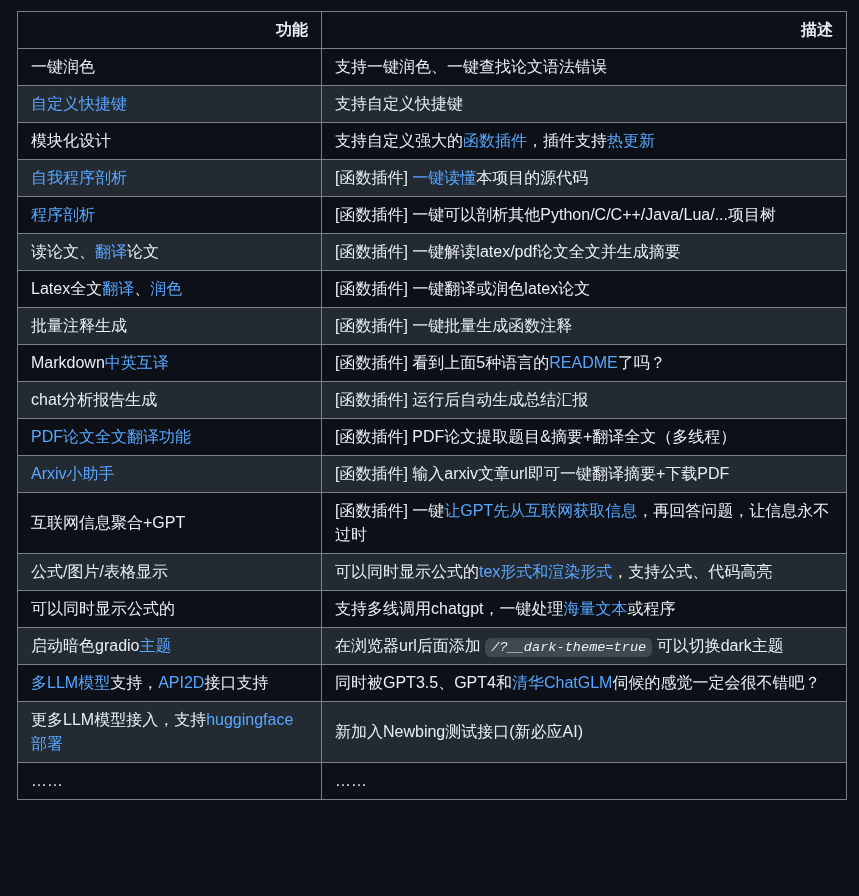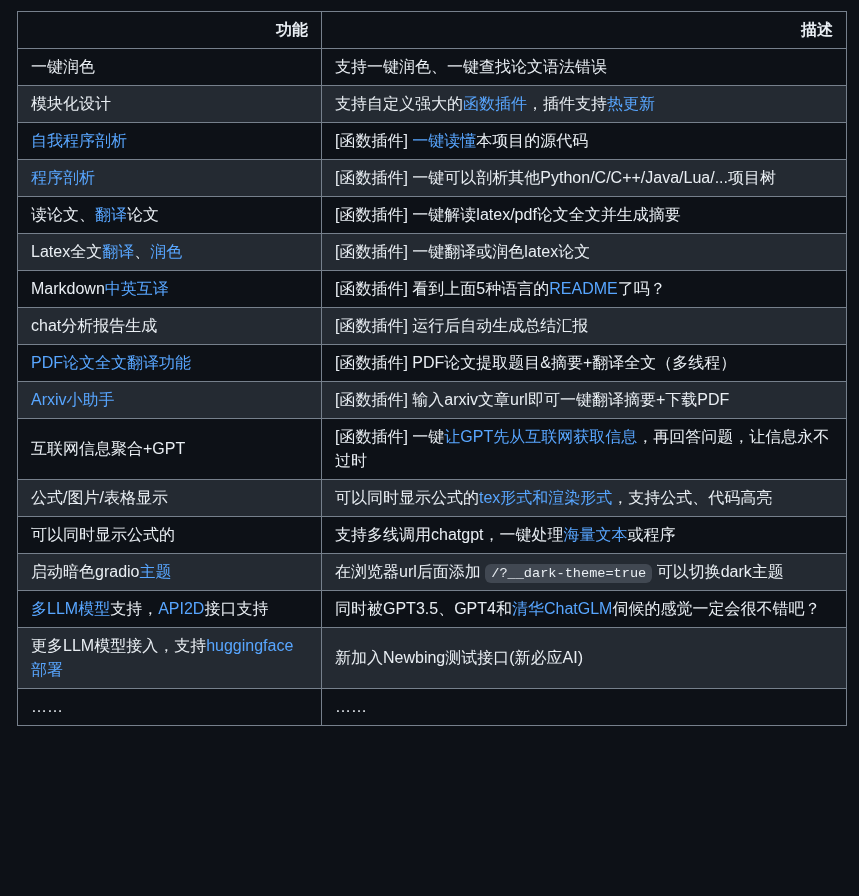--- a/index.html
+++ b/index.html
@@ -45,20 +45,21 @@
     cursor: pointer;
   }
   table.features-table code {
     font-family: "Liberation Mono", "DejaVu Sans Mono", monospace;
     font-size: 85%;
     background: rgba(110, 118, 129, 0.4);
     color: #e9eef3;
     padding: 2px 6px;
     border-radius: 6px;
     white-space: nowrap;
+    font-style: italic;
   }
 </style>
 </head>
 <body>
 
 <div class="page">
   <table class="features-table">
     <colgroup>
       <col class="col-feature">
       <col class="col-desc">
@@ -68,38 +69,46 @@
           <th>功能</th>
           <th>描述</th>
         </tr>
     </thead>
     <tbody>
         <tr>
           <td><span>一键润色</span></td>
           <td><span>支持一键润色、一键查找论文语法错误</span></td>
         </tr>
         <tr>
+          <td><a href="#">自定义快捷键</a></td>
+          <td><span>支持自定义快捷键</span></td>
+        </tr>
+        <tr>
           <td><span>模块化设计</span></td>
           <td><span>支持自定义强大的</span><a href="#">函数插件</a><span>，插件支持</span><a href="#">热更新</a></td>
         </tr>
         <tr>
           <td><a href="#">自我程序剖析</a></td>
           <td><span>[函数插件] </span><a href="#">一键读懂</a><span>本项目的源代码</span></td>
         </tr>
         <tr>
           <td><a href="#">程序剖析</a></td>
           <td><span>[函数插件] 一键可以剖析其他Python/C/C++/Java/Lua/...项目树</span></td>
         </tr>
         <tr>
           <td><span>读论文、</span><a href="#">翻译</a><span>论文</span></td>
           <td><span>[函数插件] 一键解读latex/pdf论文全文并生成摘要</span></td>
         </tr>
         <tr>
           <td><span>Latex全文</span><a href="#">翻译</a><span>、</span><a href="#">润色</a></td>
           <td><span>[函数插件] 一键翻译或润色latex论文</span></td>
+        </tr>
+        <tr>
+          <td><span>批量注释生成</span></td>
+          <td><span>[函数插件] 一键批量生成函数注释</span></td>
         </tr>
         <tr>
           <td><span>Markdown</span><a href="#">中英互译</a></td>
           <td><span>[函数插件] 看到上面5种语言的</span><a href="#">README</a><span>了吗？</span></td>
         </tr>
         <tr>
           <td><span>chat分析报告生成</span></td>
           <td><span>[函数插件] 运行后自动生成总结汇报</span></td>
         </tr>
         <tr>

